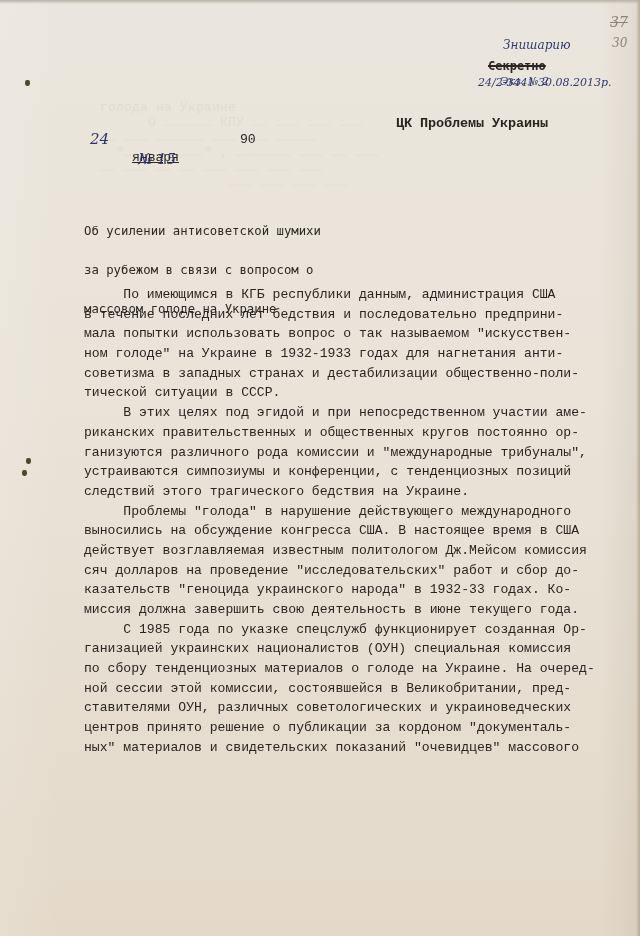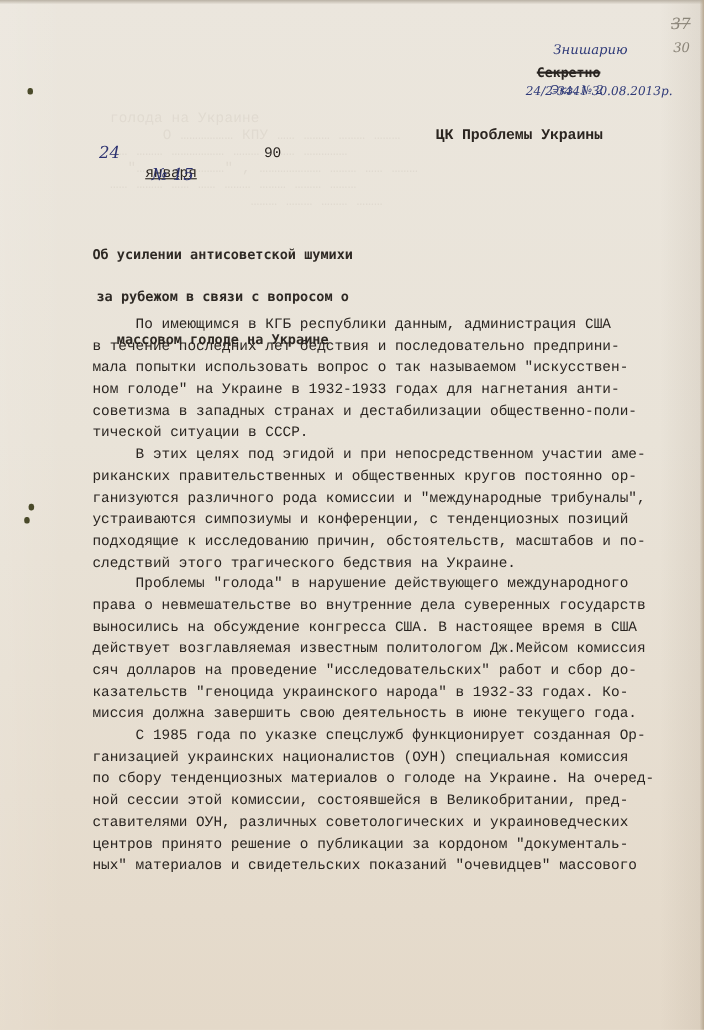--- a/index.html
+++ b/index.html
@@ -83,24 +83,23 @@
     .bold-typed {
       font-weight: bold;
       color: #2b2520;
     }
     .subject {
       position: absolute;
       left: 84px; top: 199px;
       font-family: "DejaVu Sans Mono", monospace;
       font-size: 12.3px;
       line-height: 13px;
-      font-weight: bold;
+      font-weight: normal;
       color: #2e2924;
       white-space: pre;
-      text-align: center;
     }
     .body-text {
       position: absolute;
       left: 84px;
       top: 285px;
       width: 540px;
       font-family: "Liberation Mono", "DejaVu Sans Mono", monospace;
       font-size: 13.1px;
       line-height: 19.7px;
       color: #2a2521;
@@ -154,24 +153,22 @@
     <span class="body-line">     По имеющимся в КГБ республики данным, администрация США</span>
     <span class="body-line">в течение последних лет бедствия и последовательно предприни-</span>
     <span class="body-line">мала попытки использовать вопрос о так называемом "искусствен-</span>
     <span class="body-line">ном голоде" на Украине в 1932-1933 годах для нагнетания анти-</span>
     <span class="body-line">советизма в западных странах и дестабилизации общественно-поли-</span>
     <span class="body-line">тической ситуации в СССР.</span>
     <span class="body-line">     В этих целях под эгидой и при непосредственном участии аме-</span>
     <span class="body-line">риканских правительственных и общественных кругов постоянно ор-</span>
     <span class="body-line">ганизуются различного рода комиссии и "международные трибуналы",</span>
     <span class="body-line">устраиваются симпозиумы и конференции, с тенденциозных позиций</span>
-    <span class="body-line">подходящие к исследованию причин, обстоятельств, масштабов и по-</span>
     <span class="body-line">следствий этого трагического бедствия на Украине.</span>
     <span class="body-line">     Проблемы "голода" в нарушение действующего международного</span>
-    <span class="body-line">права о невмешательстве во внутренние дела суверенных государств</span>
     <span class="body-line">выносились на обсуждение конгресса США. В настоящее время в США</span>
     <span class="body-line">действует возглавляемая известным политологом Дж.Мейсом комиссия</span>
     <span class="body-line">сяч долларов на проведение "исследовательских" работ и сбор до-</span>
     <span class="body-line">казательств "геноцида украинского народа" в 1932-33 годах. Ко-</span>
     <span class="body-line">миссия должна завершить свою деятельность в июне текущего года.</span>
     <span class="body-line">     С 1985 года по указке спецслужб функционирует созданная Ор-</span>
     <span class="body-line">ганизацией украинских националистов (ОУН) специальная комиссия</span>
     <span class="body-line">по сбору тенденциозных материалов о голоде на Украине. На очеред-</span>
     <span class="body-line">ной сессии этой комиссии, состоявшейся в Великобритании, пред-</span>
     <span class="body-line">ставителями ОУН, различных советологических и украиноведческих</span>

